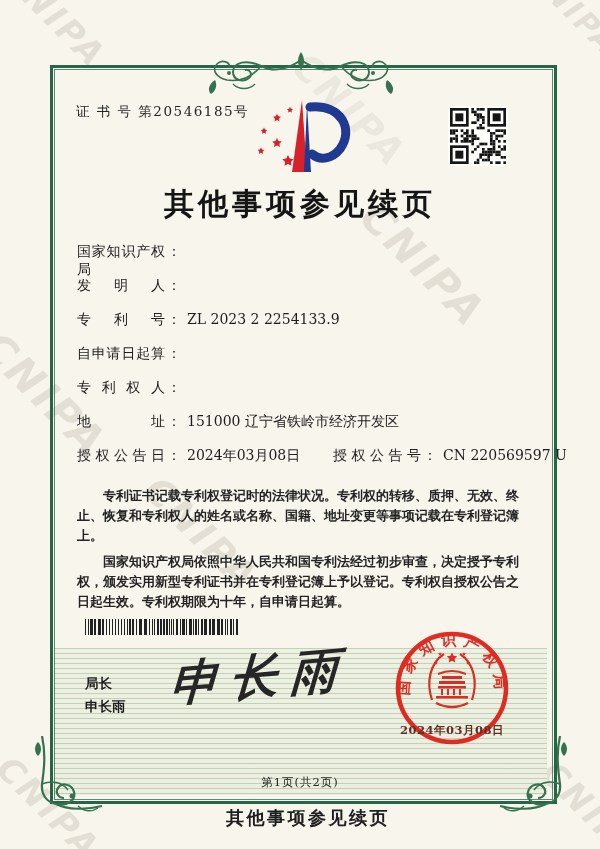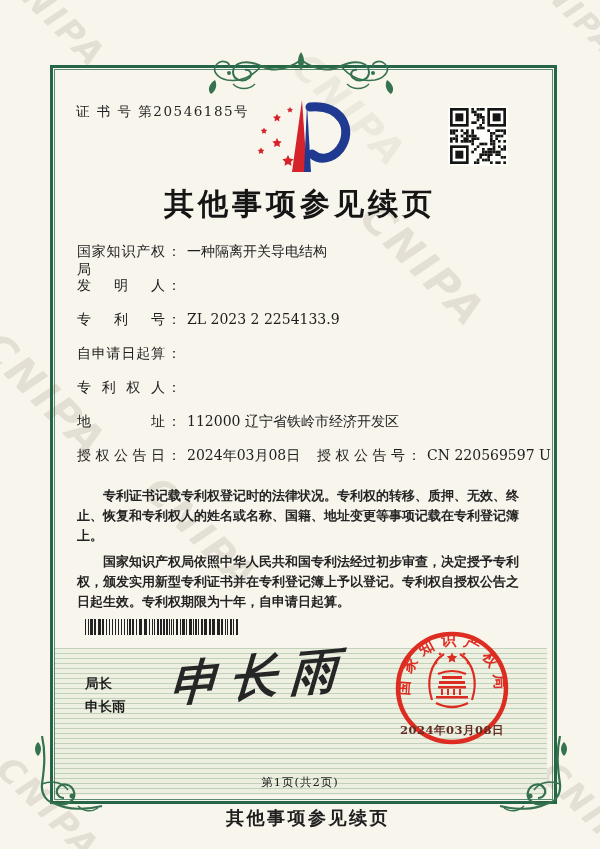--- a/index.html
+++ b/index.html
@@ -35,21 +35,21 @@
   .cert-no{left:76px;top:103px;font-size:13.5px;letter-spacing:1.5px;color:#242424}
   .logo{left:250px;top:96px}
   .qr{left:448px;top:106px;width:60px;height:60px;background:#fdfdfa;padding:2px;box-sizing:border-box}
   .title{left:0;width:600px;top:184px;text-align:center;font-size:30px;font-weight:700;letter-spacing:4px;color:#151515}
   .fields{left:77px;top:243px;width:470px;font-size:14px}
   .frow{display:flex;align-items:baseline;height:34px}
   .flabel{width:88px;flex:none;text-align:justify;text-align-last:justify;text-justify:inter-character}
   .fcolon{flex:none;margin:0 6px 0 2px}
   .fvalue{white-space:nowrap}
   .pair1{display:flex;align-items:flex-start;min-width:232px}
-  .pair2{display:flex;align-items:baseline;margin-left:8px}
+  .pair2{display:flex;align-items:baseline;margin-left:24px}
   .paras{left:77px;top:486px;width:442px;font-size:13px;line-height:20px;font-weight:600;color:#242424}
   .paras p{margin:0 0 6px 0;text-indent:2em;text-align:justify}
   .barcode{left:85px;top:619px;width:156px;height:16px;display:flex;align-items:stretch}
   .official{left:85px;top:672px;font-family:"DejaVu Sans","Liberation Sans",sans-serif;font-size:13.5px;font-weight:700;line-height:23px;color:#1b1b1b}
   .sig{left:168px;top:638px}
   .seal{left:386px;top:628px;opacity:.95;z-index:5}
   .page-ind{left:0;width:600px;top:775px;text-align:center;font-size:11.5px;letter-spacing:1px;color:#222}
   .cont{left:8px;width:600px;top:806px;text-align:center;font-size:18px;font-weight:600;letter-spacing:2.5px;color:#1e1e1e}
   .flour{z-index:3}
   
@@ -255,21 +255,20 @@
       <rect x="5.333333333333333" y="42.666666666666664" width="8" height="8" fill="#151515"></rect>
     </svg>
 </div>
 
 <div class="abs z4 title">其他事项参见续页</div>
 
 <div class="abs z4 fields">
   <div class="frow">
     <span class="flabel">国家知识产权局</span>
       <span class="fcolon">：</span>
-      <span class="fvalue">一种隔离开关导电结构</span>
   </div>
   <div class="frow">
     <span class="flabel">发明人</span>
       <span class="fcolon">：</span>
   </div>
   <div class="frow">
     <span class="flabel">专利号</span>
       <span class="fcolon">：</span>
       <span class="fvalue">ZL 2023 2 2254133.9</span>
   </div>
@@ -277,21 +276,21 @@
     <span class="flabel">自申请日起算</span>
       <span class="fcolon">：</span>
   </div>
   <div class="frow">
     <span class="flabel">专利权人</span>
       <span class="fcolon">：</span>
   </div>
   <div class="frow">
     <span class="flabel">地址</span>
       <span class="fcolon">：</span>
-      <span class="fvalue">112000 辽宁省铁岭市经济开发区</span>
+      <span class="fvalue">151000 辽宁省铁岭市经济开发区</span>
   </div>
   <div class="frow">
     <span class="pair1">
       <span class="flabel">授权公告日</span>
         <span class="fcolon">：</span>
         <span class="fvalue">2024年03月08日</span>
     </span>
     <span class="pair2">
       <span class="flabel">授权公告号</span>
         <span class="fcolon">：</span>

